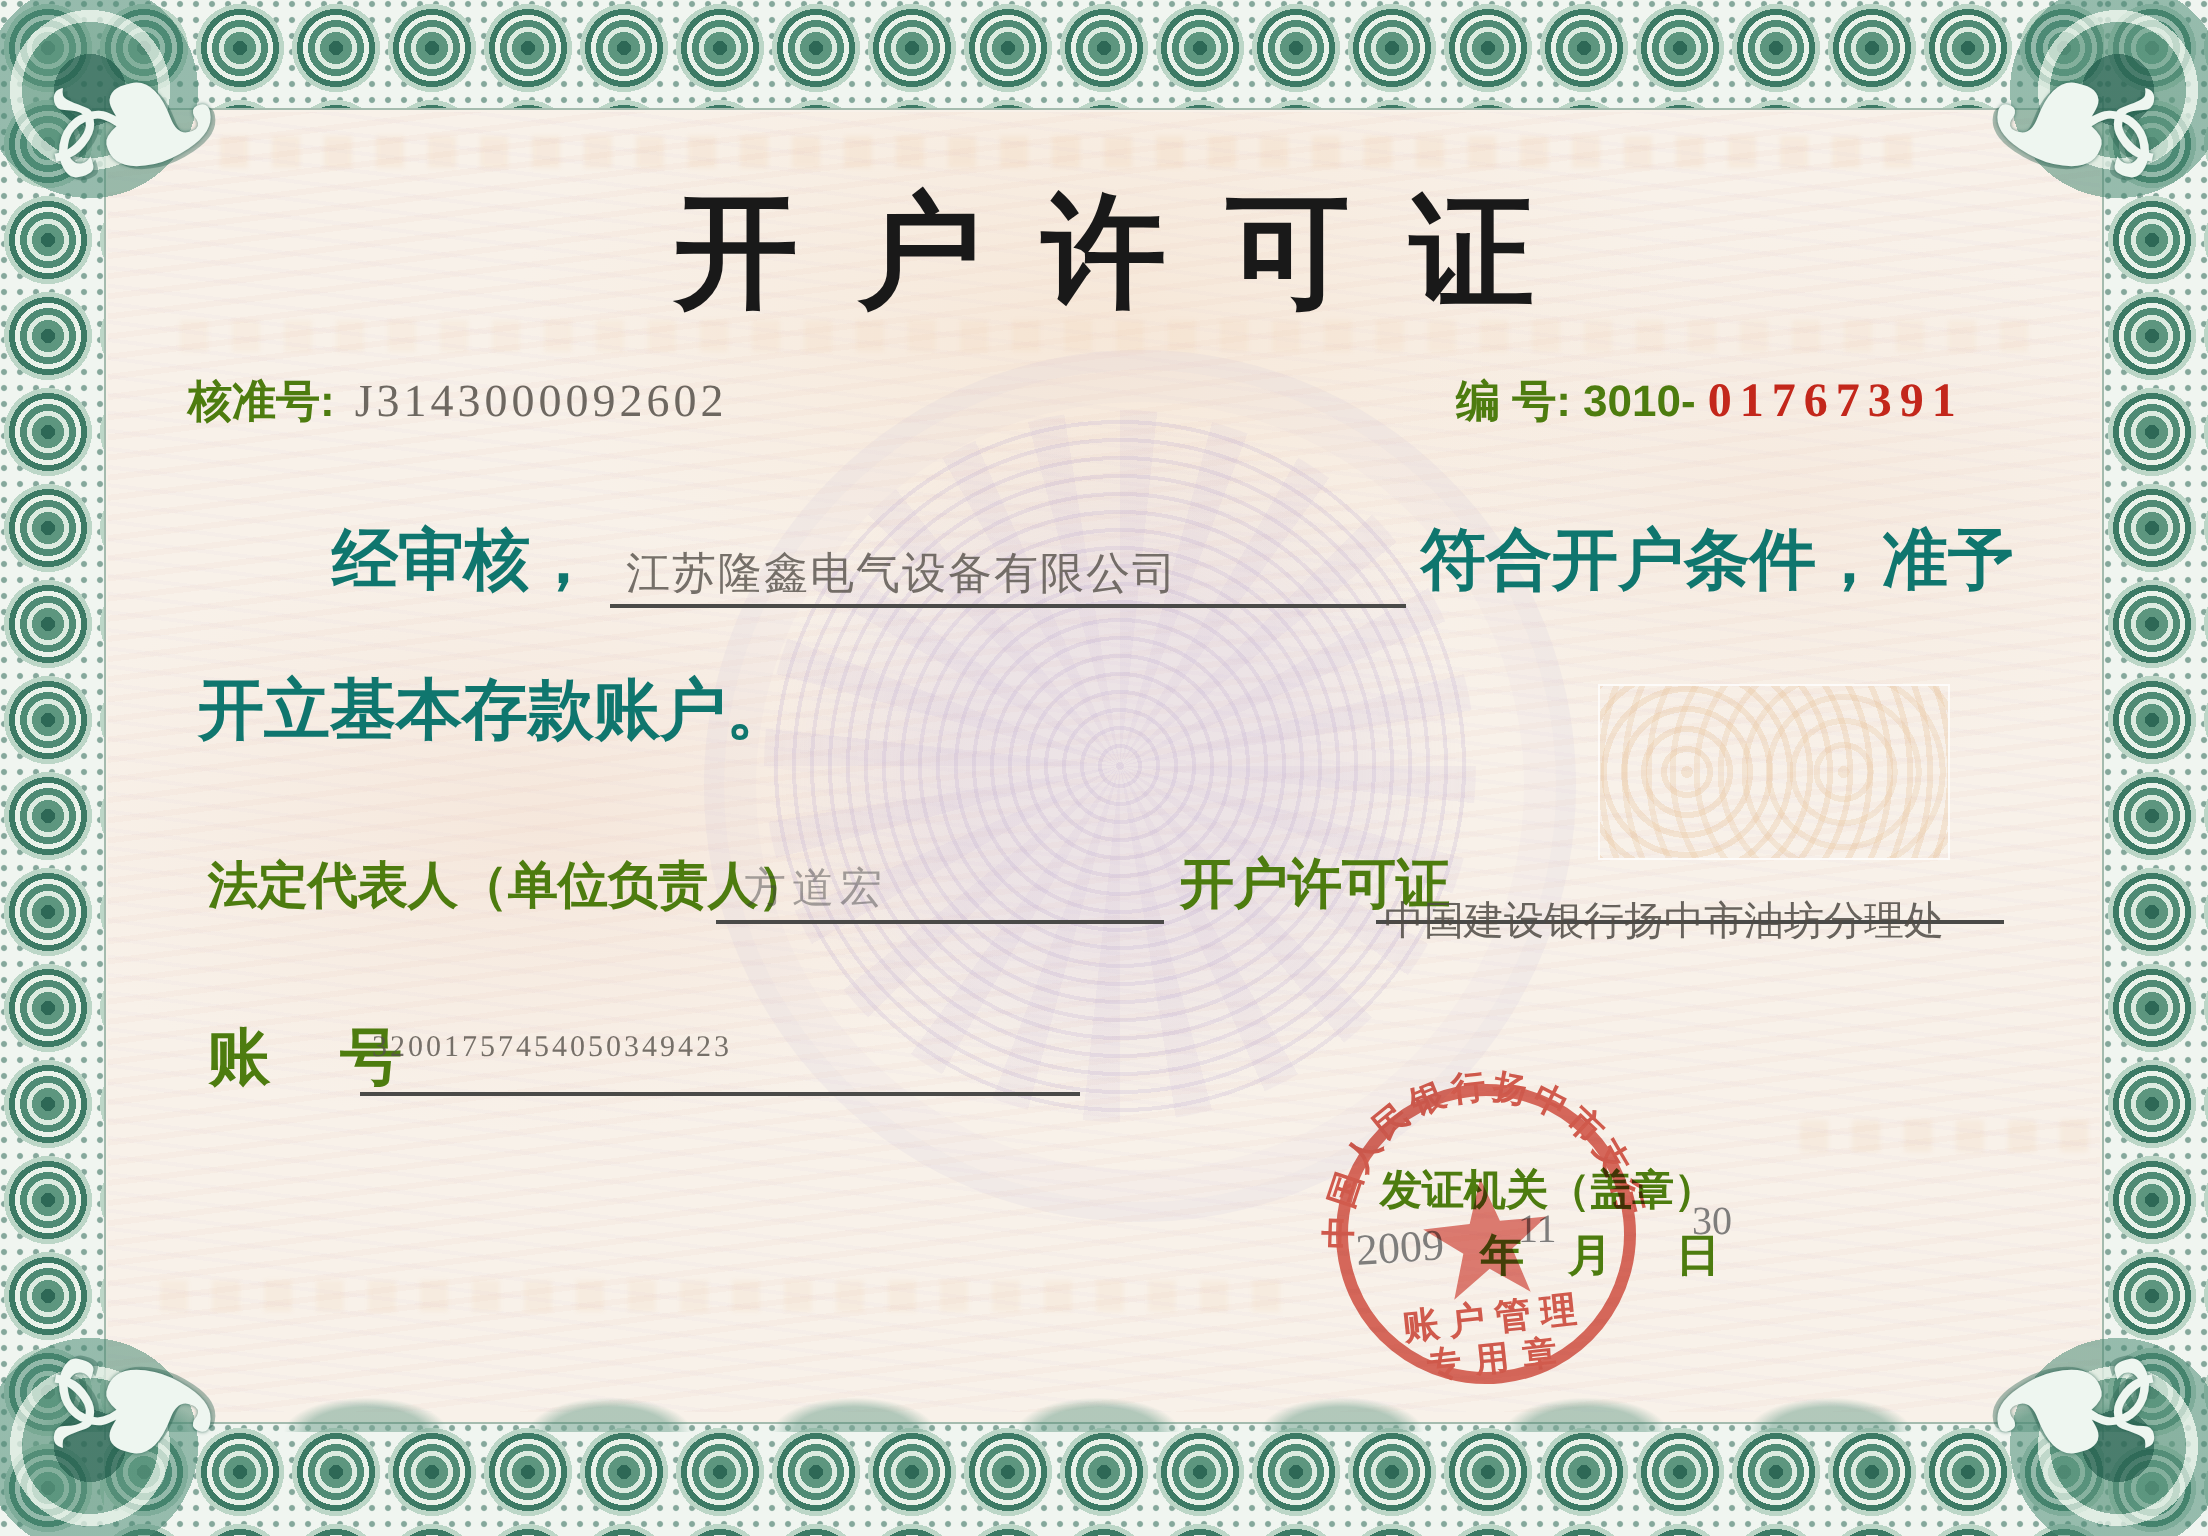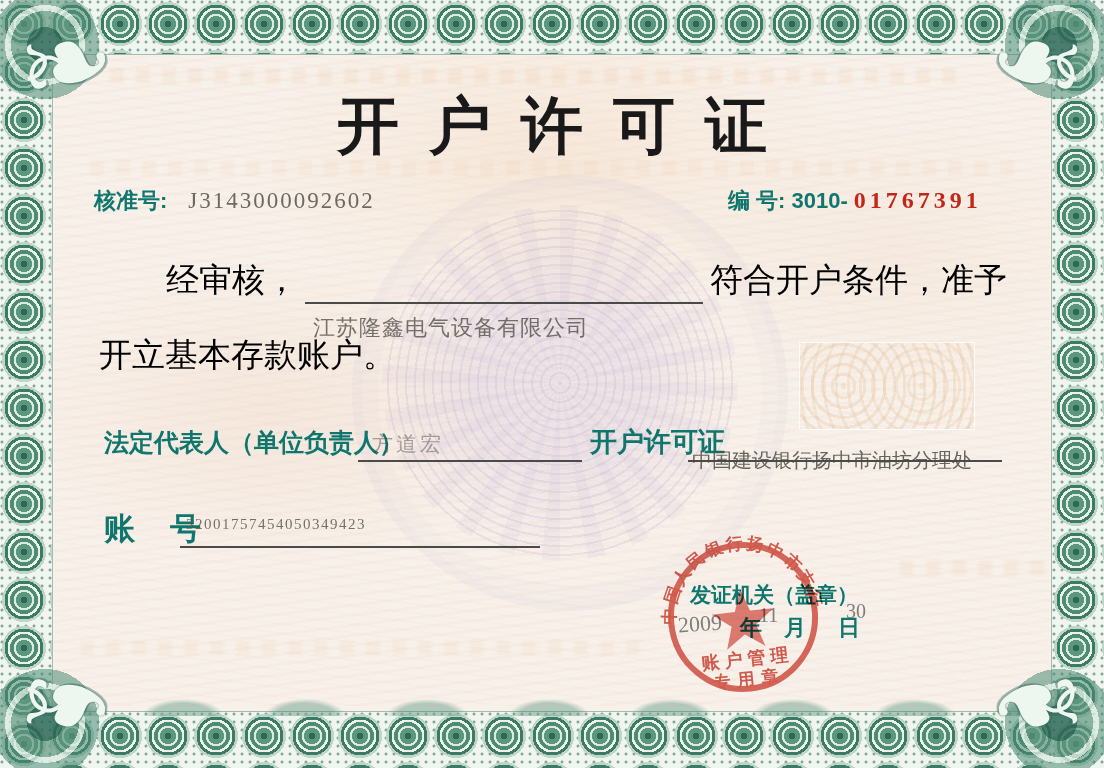--- a/index.html
+++ b/index.html
@@ -85,32 +85,32 @@
   .c-tr{right:0;top:0;transform:scaleX(-1);}
   .c-bl{left:0;bottom:0;transform:scaleY(-1);}
   .c-br{right:0;bottom:0;transform:scale(-1,-1);}
   .corner .curl{left:16px;top:4px;transform:rotate(-12deg);}
   
   .title{
     position:absolute;left:0;top:84px;width:1104px;text-align:center;
     font-family:Liberation Serif, serif;font-weight:900;color:#191919;
     font-size:62px;letter-spacing:30px;text-indent:30px;
   }
-  .lbl{color:#0f766e;font-weight:700;font-family:"Liberation Sans",sans-serif;}
+  .lbl{color:#4d7c0f;font-weight:700;font-family:"Liberation Sans",sans-serif;}
   .val{font-family:"Liberation Serif",serif;color:#56514a;}
   .row-approve{position:absolute;left:94px;top:186px;font-size:22px;}
-  .row-approve .val{font-size:23px;letter-spacing:2px;margin-left:21px;opacity:.85;}
+  .row-approve .val{font-size:23px;letter-spacing:2px;margin-left:10px;opacity:.85;}
   .row-serial{position:absolute;left:728px;top:186px;font-size:22px;}
   .serial-red{font-family:"Liberation Serif",serif;font-weight:700;color:#c3271b;
     font-size:24px;letter-spacing:4px;margin-left:6px;}
-  .big{font-size:33px;font-weight:400;color:#000000;}
+  .big{font-size:33px;font-weight:700;color:#0f766e;}
   .t-reviewed{position:absolute;left:166px;top:258px;}
   .uline{position:absolute;border-bottom:2px solid #4a4a48;}
   .u-company{left:305px;top:256px;width:398px;height:46px;}
-  .u-company .val{position:absolute;left:8px;top:16px;font-size:22px;letter-spacing:1px;opacity:.8;margin-top:41px;}
+  .u-company .val{position:absolute;left:8px;top:16px;font-size:22px;letter-spacing:1px;opacity:.8;}
   .t-condition{position:absolute;left:710px;top:258px;}
   .t-permit{position:absolute;left:99px;top:333px;}
   .t-rep{position:absolute;left:104px;top:426px;font-size:25px;}
   .u-name{left:358px;top:420px;width:224px;height:40px;}
   .u-name .val{position:absolute;left:14px;top:10px;font-size:21px;color:#404040;opacity:.45;letter-spacing:3px;}
   .t-bank{position:absolute;left:590px;top:424px;font-size:27px;}
   .u-bank{left:688px;top:420px;width:314px;height:40px;}
   .u-bank .val{position:absolute;left:4px;top:12px;font-size:20px;color:#4f4b45;opacity:.85;margin-top:15px;}
   .t-acct{position:absolute;left:104px;top:508px;font-size:31px;letter-spacing:2px;}
   .u-acct{left:180px;top:504px;width:360px;height:42px;}

